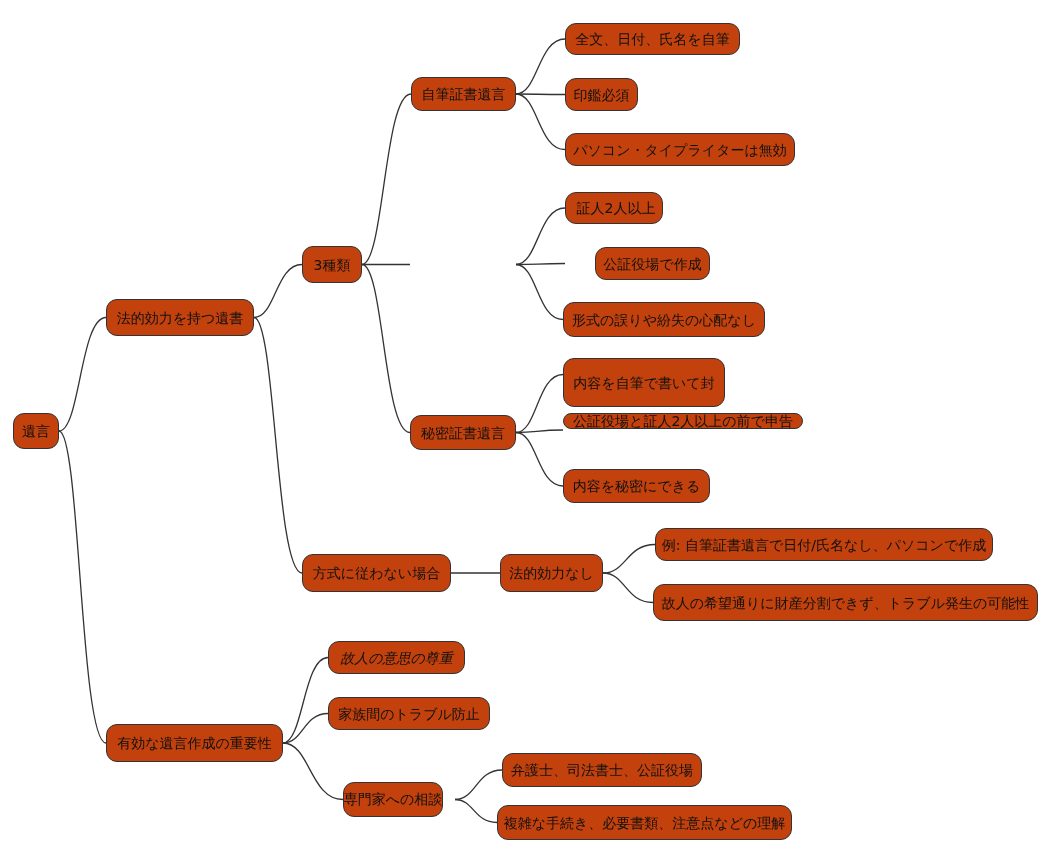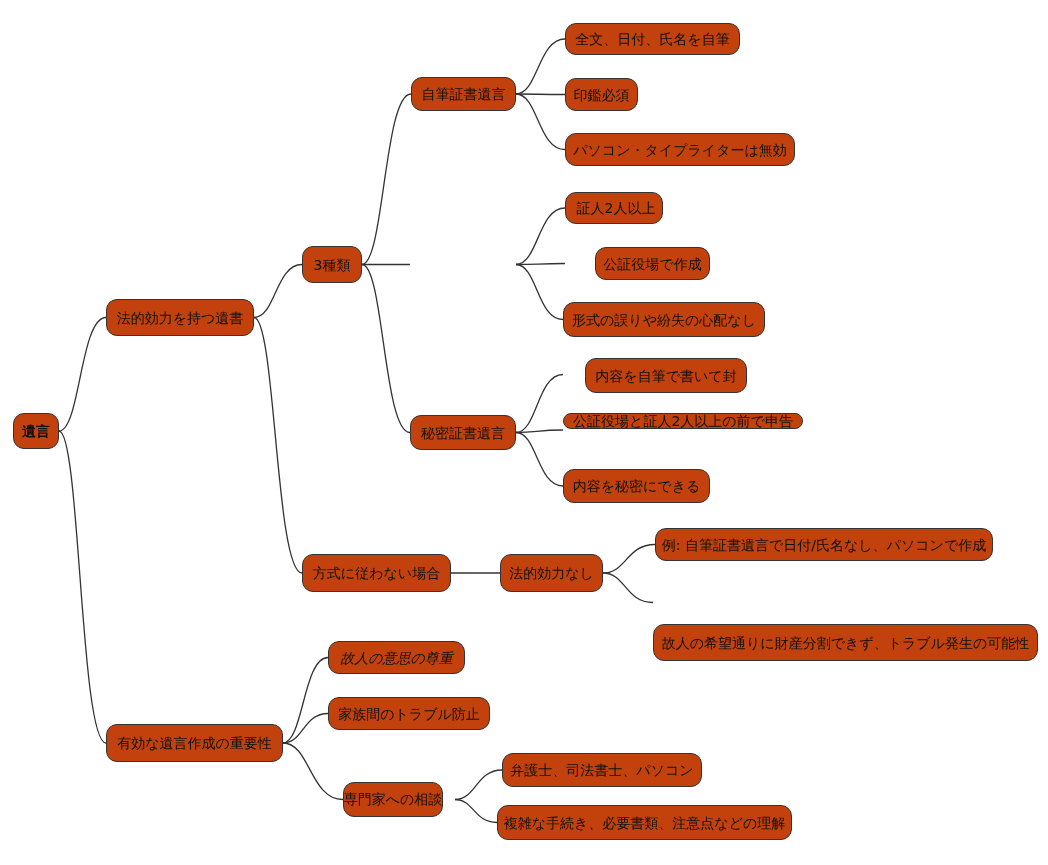--- a/index.html
+++ b/index.html
@@ -64,37 +64,37 @@
       <path d="M 451 573 C 473.05 573, 473.05 573, 500 573" fill="none" stroke="#333333" stroke-width="1.3"></path>
       <path d="M 603 573 C 626.4 573, 626.4 544.5, 655 544.5" fill="none" stroke="#333333" stroke-width="1.3"></path>
       <path d="M 603 573 C 625.5 573, 625.5 602.5, 653 602.5" fill="none" stroke="#333333" stroke-width="1.3"></path>
       <path d="M 283 743 C 303.25 743, 303.25 657.5, 328 657.5" fill="none" stroke="#333333" stroke-width="1.3"></path>
       <path d="M 283 743 C 303.25 743, 303.25 713.5, 328 713.5" fill="none" stroke="#333333" stroke-width="1.3"></path>
       <path d="M 283 743 C 310 743, 310 799.5, 343 799.5" fill="none" stroke="#333333" stroke-width="1.3"></path>
       <path d="M 455 799.5 C 476.15 799.5, 476.15 770, 502 770" fill="none" stroke="#333333" stroke-width="1.3"></path>
       <path d="M 455 799.5 C 473.9 799.5, 473.9 822.5, 497 822.5" fill="none" stroke="#333333" stroke-width="1.3"></path>
     </svg>
 
-  <div class="node" id="n0" style="left:13px;  top:413px; width:46px;  height:36px;font-weight:bold;">遺言</div>
+  <div class="node" id="n0" style="left:13px;  top:413px; width:46px;  height:36px;">遺言</div>
   <div class="node" id="n1" style="left:106px; top:299px; width:148px; height:37px;">法的効力を持つ遺書</div>
   <div class="node" id="n2" style="left:106px; top:724px; width:177px; height:38px;">有効な遺言作成の重要性</div>
   <div class="node" id="n3" style="left:302px; top:246px; width:60px;  height:37px;">3種類</div>
   <div class="node" id="n4" style="left:302px; top:554px; width:149px; height:38px;">方式に従わない場合</div>
   <div class="node" id="n5" style="left:411px; top:77px;  width:105px; height:34px;">自筆証書遺言</div>
   <div class="node" id="n7" style="left:410px; top:415px; width:106px; height:35px;">秘密証書遺言</div>
-  <div class="node" id="n8" style="left:500px; top:554px; width:103px; height:38px;">法的効力なし</div>
+  <div class="node" id="n8" style="left:500px; top:554px; width:103px; height:38px;border-radius:10px;">法的効力なし</div>
   <div class="node" id="n9" style="left:328px; top:641px; width:137px; height:33px;font-style:italic;">故人の意思の尊重</div>
   <div class="node" id="n10" style="left:328px; top:697px; width:162px; height:33px;">家族間のトラブル防止</div>
   <div class="node" id="n11" style="left:343px; top:782px; width:100px; height:35px;font-family:Liberation Mono, monospace;">専門家への相談</div>
   <div class="node" id="n12" style="left:565px; top:23px;  width:175px; height:32px;">全文、日付、氏名を自筆</div>
   <div class="node" id="n13" style="left:565px; top:78px;  width:73px;  height:33px;">印鑑必須</div>
   <div class="node" id="n14" style="left:565px; top:133px; width:230px; height:33px;">パソコン・タイプライターは無効</div>
   <div class="node" id="n15" style="left:565px; top:192px; width:98px;  height:32px;padding-left:8px;">証人2人以上</div>
   <div class="node" id="n16" style="left:565px; top:247px; width:115px; height:33px;margin-left:30px;">公証役場で作成</div>
   <div class="node" id="n17" style="left:563px; top:302px; width:202px; height:35px;">形式の誤りや紛失の心配なし</div>
-  <div class="node" id="n18" style="left:563px; top:358px; width:162px; height:35px;margin-left:22px;">内容を自筆で書いて封</div>
+  <div class="node" id="n18" style="left:563px; top:358px; width:162px; height:49px;">内容を自筆で書いて封</div>
   <div class="node" id="n19" style="left:563px; top:413px; width:240px; height:16px;">公証役場と証人2人以上の前で申告</div>
   <div class="node" id="n20" style="left:563px; top:469px; width:147px; height:34px;">内容を秘密にできる</div>
   <div class="node" id="n21" style="left:655px; top:528px; width:338px; height:33px;">例: 自筆証書遺言で日付/氏名なし、パソコンで作成</div>
-  <div class="node" id="n22" style="left:653px; top:584px; width:385px; height:37px;margin-top:40px;">故人の希望通りに財産分割できず、トラブル発生の可能性</div>
-  <div class="node" id="n23" style="left:502px; top:753px; width:200px; height:34px;">弁護士、司法書士、パソコン</div>
+  <div class="node" id="n22" style="left:653px; top:584px; width:385px; height:37px;">故人の希望通りに財産分割できず、トラブル発生の可能性</div>
+  <div class="node" id="n23" style="left:502px; top:753px; width:200px; height:34px;">弁護士、司法書士、公証役場</div>
   <div class="node" id="n24" style="left:497px; top:805px; width:295px; height:35px;">複雑な手続き、必要書類、注意点などの理解</div>
 </div>
 
 </body></html>

